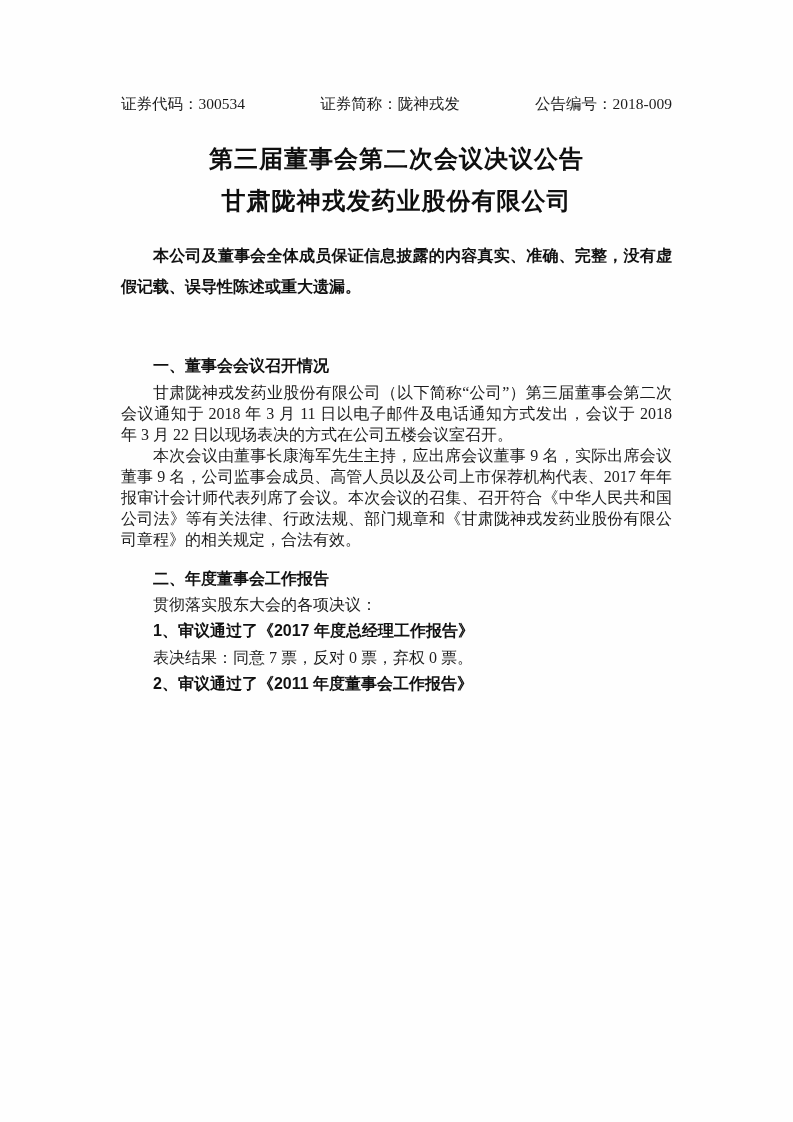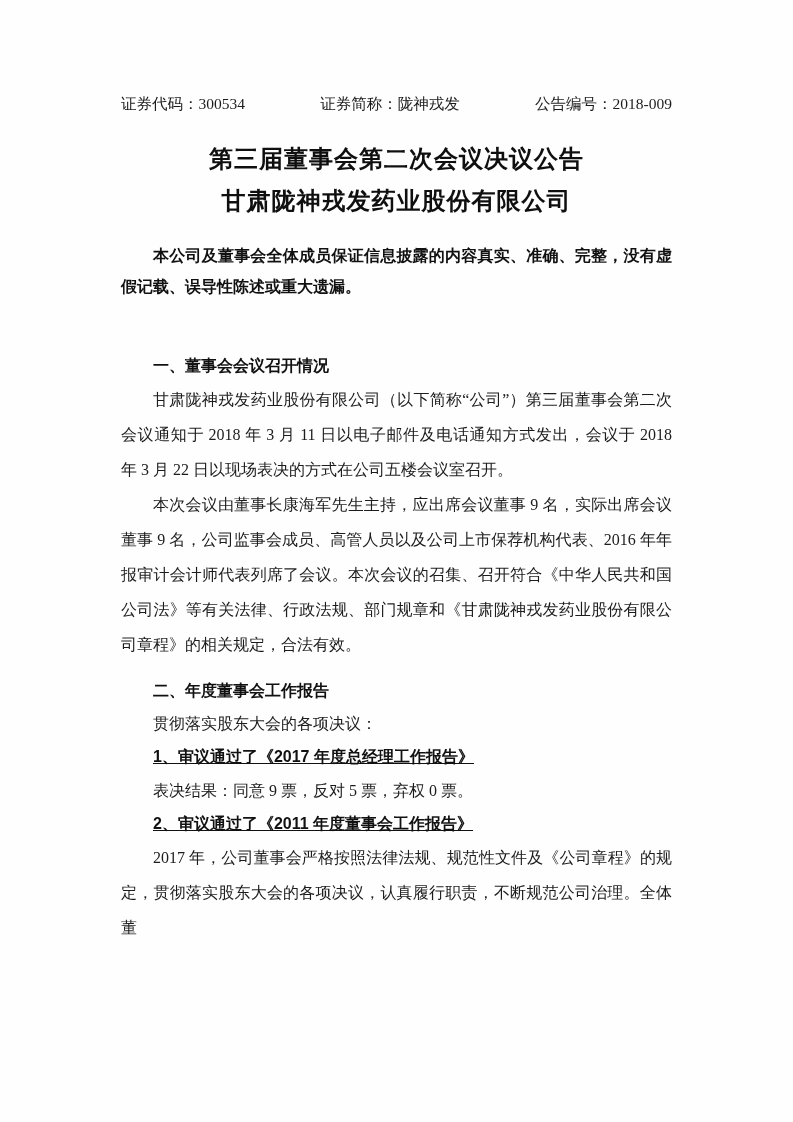--- a/index.html
+++ b/index.html
@@ -64,26 +64,25 @@
     }
     .section-heading.first { margin-top: 48px; }
     .item-heading {
       margin: 0;
       font-family: "Liberation Sans", "DejaVu Sans", sans-serif;
       font-weight: 700;
       font-size: 16px;
       line-height: 31.6px;
       text-indent: 2em;
       color: #111111;
-      text-decoration: underline;
     }
     .body-p {
       margin: 0;
       font-size: 16px;
-      line-height: 35px;
+      line-height: 21px;
       text-indent: 2em;
       text-align: justify;
       color: #1c1c1c;
     }
   </style>
 </head>
 <body>
 
 <div class="page">
   <div class="doc">
@@ -96,25 +95,24 @@
 
     <h1 class="title">
       <span class="title-line">第三届董事会第二次会议决议公告</span>
       <span class="title-line">甘肃陇神戎发药业股份有限公司</span>
     </h1>
 
     <p class="disclaimer">本公司及董事会全体成员保证信息披露的内容真实、准确、完整，没有虚假记载、误导性陈述或重大遗漏。</p>
 
     <p class="section-heading first">一、董事会会议召开情况</p>
     <p class="body-p">甘肃陇神戎发药业股份有限公司（以下简称“公司”）第三届董事会第二次会议通知于 2018 年 3 月 11 日以电子邮件及电话通知方式发出，会议于 2018 年 3 月 22 日以现场表决的方式在公司五楼会议室召开。</p>
-    <p class="body-p">本次会议由董事长康海军先生主持，应出席会议董事 9 名，实际出席会议董事 9 名，公司监事会成员、高管人员以及公司上市保荐机构代表、2016 年年报审计会计师代表列席了会议。本次会议的召集、召开符合《中华人民共和国公司法》等有关法律、行政法规、部门规章和《甘肃陇神戎发药业股份有限公司章程》的相关规定，合法有效。</p>
+    <p class="body-p">本次会议由董事长康海军先生主持，应出席会议董事 9 名，实际出席会议董事 9 名，公司监事会成员、高管人员以及公司上市保荐机构代表、2017 年年报审计会计师代表列席了会议。本次会议的召集、召开符合《中华人民共和国公司法》等有关法律、行政法规、部门规章和《甘肃陇神戎发药业股份有限公司章程》的相关规定，合法有效。</p>
 
     <p class="section-heading">二、年度董事会工作报告</p>
     <p class="body-p">贯彻落实股东大会的各项决议：</p>
 
     <p class="item-heading">1、审议通过了《2017 年度总经理工作报告》</p>
-    <p class="body-p">表决结果：同意 9 票，反对 5 票，弃权 0 票。</p>
+    <p class="body-p">表决结果：同意 7 票，反对 0 票，弃权 0 票。</p>
 
     <p class="item-heading">2、审议通过了《2011 年度董事会工作报告》</p>
-    <p class="body-p">2017 年，公司董事会严格按照法律法规、规范性文件及《公司章程》的规定，贯彻落实股东大会的各项决议，认真履行职责，不断规范公司治理。全体董</p>
 
   </div>
 </div>
 
 </body></html>

